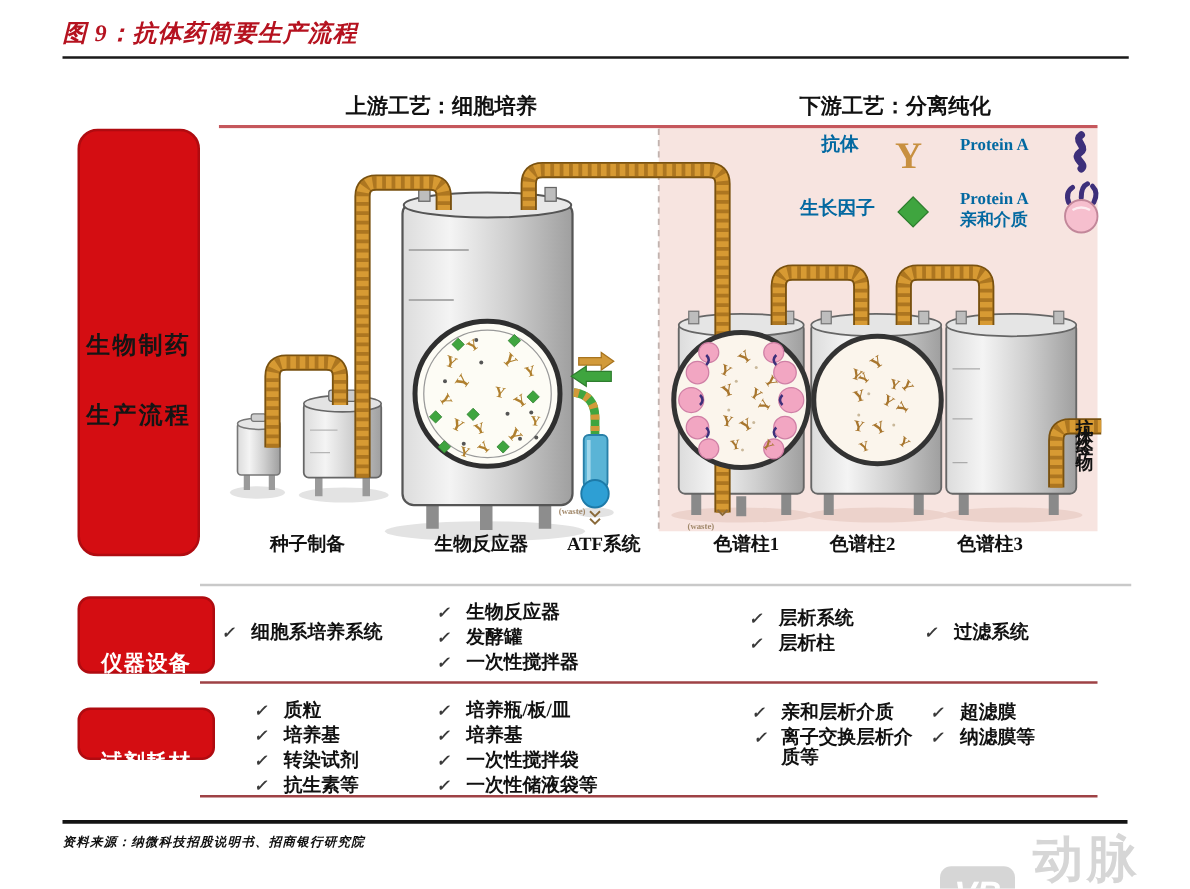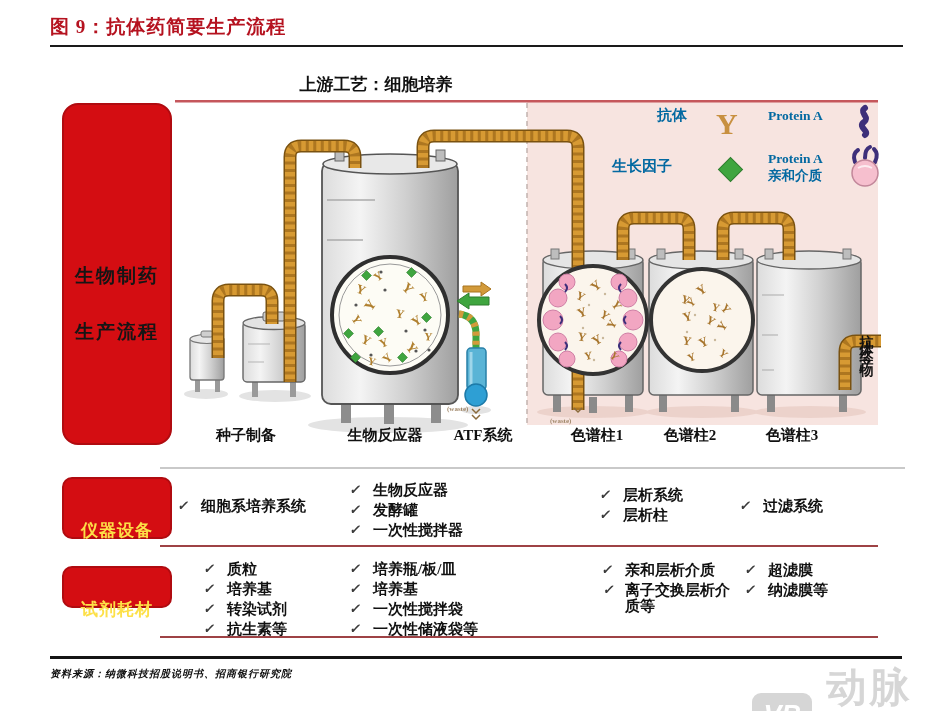--- a/index.html
+++ b/index.html
@@ -1,60 +1,60 @@
 <!DOCTYPE html>
 <html><head>
 <meta charset="utf-8">
 <style>
   html,body{margin:0;padding:0;background:#fff;}
   .page{position:relative;width:952px;height:711px;background:#ffffff;overflow:hidden;
         font-family:"Liberation Serif","DejaVu Serif",serif;color:#111;}
 
   
-  .fig-title{position:absolute;left:50px;top:14px;font-size:19px;font-weight:700;
+  .fig-title{position:absolute;left:50px;top:14px;font-size:19px;font-weight:700;font-style:italic;
              color:#b5121f;letter-spacing:1px;white-space:nowrap;}
   .title-rule{position:absolute;left:50px;top:45px;width:853px;height:2px;background:#1a1a1a;}
 
   .col-header{position:absolute;top:73px;font-size:17px;font-weight:700;color:#111;white-space:nowrap;
               transform:translateX(-50%);}
-  .up-header{left:353px;margin-left:23px;} .down-header{left:716px;}
+  .up-header{left:353px;} .down-header{left:716px;}
 
   
-  .flow-box{position:absolute;left:62px;top:103px;width:110px;height:342px;border-radius:16px;
+  .flow-box{position:absolute;left:62px;top:103px;width:98px;height:342px;border-radius:16px;
             background:#d40d12;border:2px solid #b00b10;box-sizing:border-box;
             display:flex;flex-direction:column;align-items:center;justify-content:center;gap:12px;}
   .flow-box .ln{font-size:19px;font-weight:700;color:#151515;letter-spacing:2px;margin-top:60px;}
   .flow-box .ln + .ln{margin-top:18px;}
 
   
   .diagram{position:absolute;left:175px;top:100px;width:730px;height:365px;}
   .diagram svg{position:absolute;left:0;top:0;}
 
   .legend-txt{position:absolute;font-weight:700;color:#0369a1;white-space:nowrap;}
   .lg-ab{left:450px;top:6px;width:62px;text-align:right;font-size:15px;}
   .lg-pa{left:593px;top:8px;font-size:13.5px;}
-  .lg-gf{left:437px;top:57px;width:88px;font-size:15px;}
+  .lg-gf{left:437px;top:57px;width:88px;text-align:right;font-size:15px;}
   .lg-media{left:593px;top:50px;font-size:13.5px;line-height:17px;}
   .eq-label{position:absolute;top:326px;transform:translateX(-50%);font-size:15px;font-weight:700;
             color:#111;white-space:nowrap;}
   .waste-txt{position:absolute;width:60px;text-align:left;font-size:7px;color:#a1886a;font-weight:700;}
   .w1{left:272px;top:305px;} .w2{left:375px;top:317px;}
   .final-vert{position:absolute;left:682px;top:224px;writing-mode:vertical-rl;font-size:14px;
               font-weight:700;letter-spacing:7px;color:#111;}
 
   
   .hline{position:absolute;height:2px;}
   .ln-gray{left:160px;top:467px;width:745px;background:#c9c9c9;height:1.5px;}
   .ln-mar1{left:160px;top:545px;width:718px;background:#9e4245;}
   .ln-mar2{left:160px;top:636px;width:718px;background:#9e4245;}
   .ln-footer{left:50px;top:656px;width:852px;height:3px;background:#141414;}
 
   .row-box{position:absolute;left:62px;width:110px;border-radius:10px;background:#d40d12;
            border:2px solid #b00b10;box-sizing:border-box;display:flex;align-items:center;justify-content:center;}
-  .row-box .bx{font-size:17px;font-weight:700;color:#fde047;letter-spacing:1px;margin-top:44px;}
+  .row-box .bx{font-size:17px;font-weight:700;color:#ffffff;letter-spacing:1px;margin-top:44px;}
   .box-inst{top:477px;height:62px;} .box-reag{top:566px;height:42px;}
 
   .chk-col{position:absolute;}
   .ci{display:flex;margin-bottom:4px;}
   .ck{width:14px;font-size:13px;font-weight:700;color:#3a3a3a;transform:skewX(-12deg);flex:0 0 14px;}
   .ct{font-size:15px;font-weight:700;color:#111;line-height:16px;margin-left:9px;}
   .cw .ct{width:112px;}
 
   
   .source-txt{position:absolute;left:50px;top:667px;font-size:10px;font-weight:700;font-style:italic;
@@ -68,20 +68,21 @@
 </style>
 </head>
 <body>
 
 <div class="page">
 
   <div class="fig-title">图 9：抗体药简要生产流程</div>
   <div class="title-rule"></div>
 
   <div class="col-header up-header">上游工艺：细胞培养</div>
+  <div class="col-header down-header">下游工艺：分离纯化</div>
 
   <div class="flow-box">
     <div class="ln">生物制药</div>
     <div class="ln">生产流程</div>
   </div>
 
   <div class="diagram">
     <svg width="730" height="365" viewBox="0 0 730 365">
       <defs>
         <linearGradient id="met" x1="0" y1="0" x2="1" y2="0">

